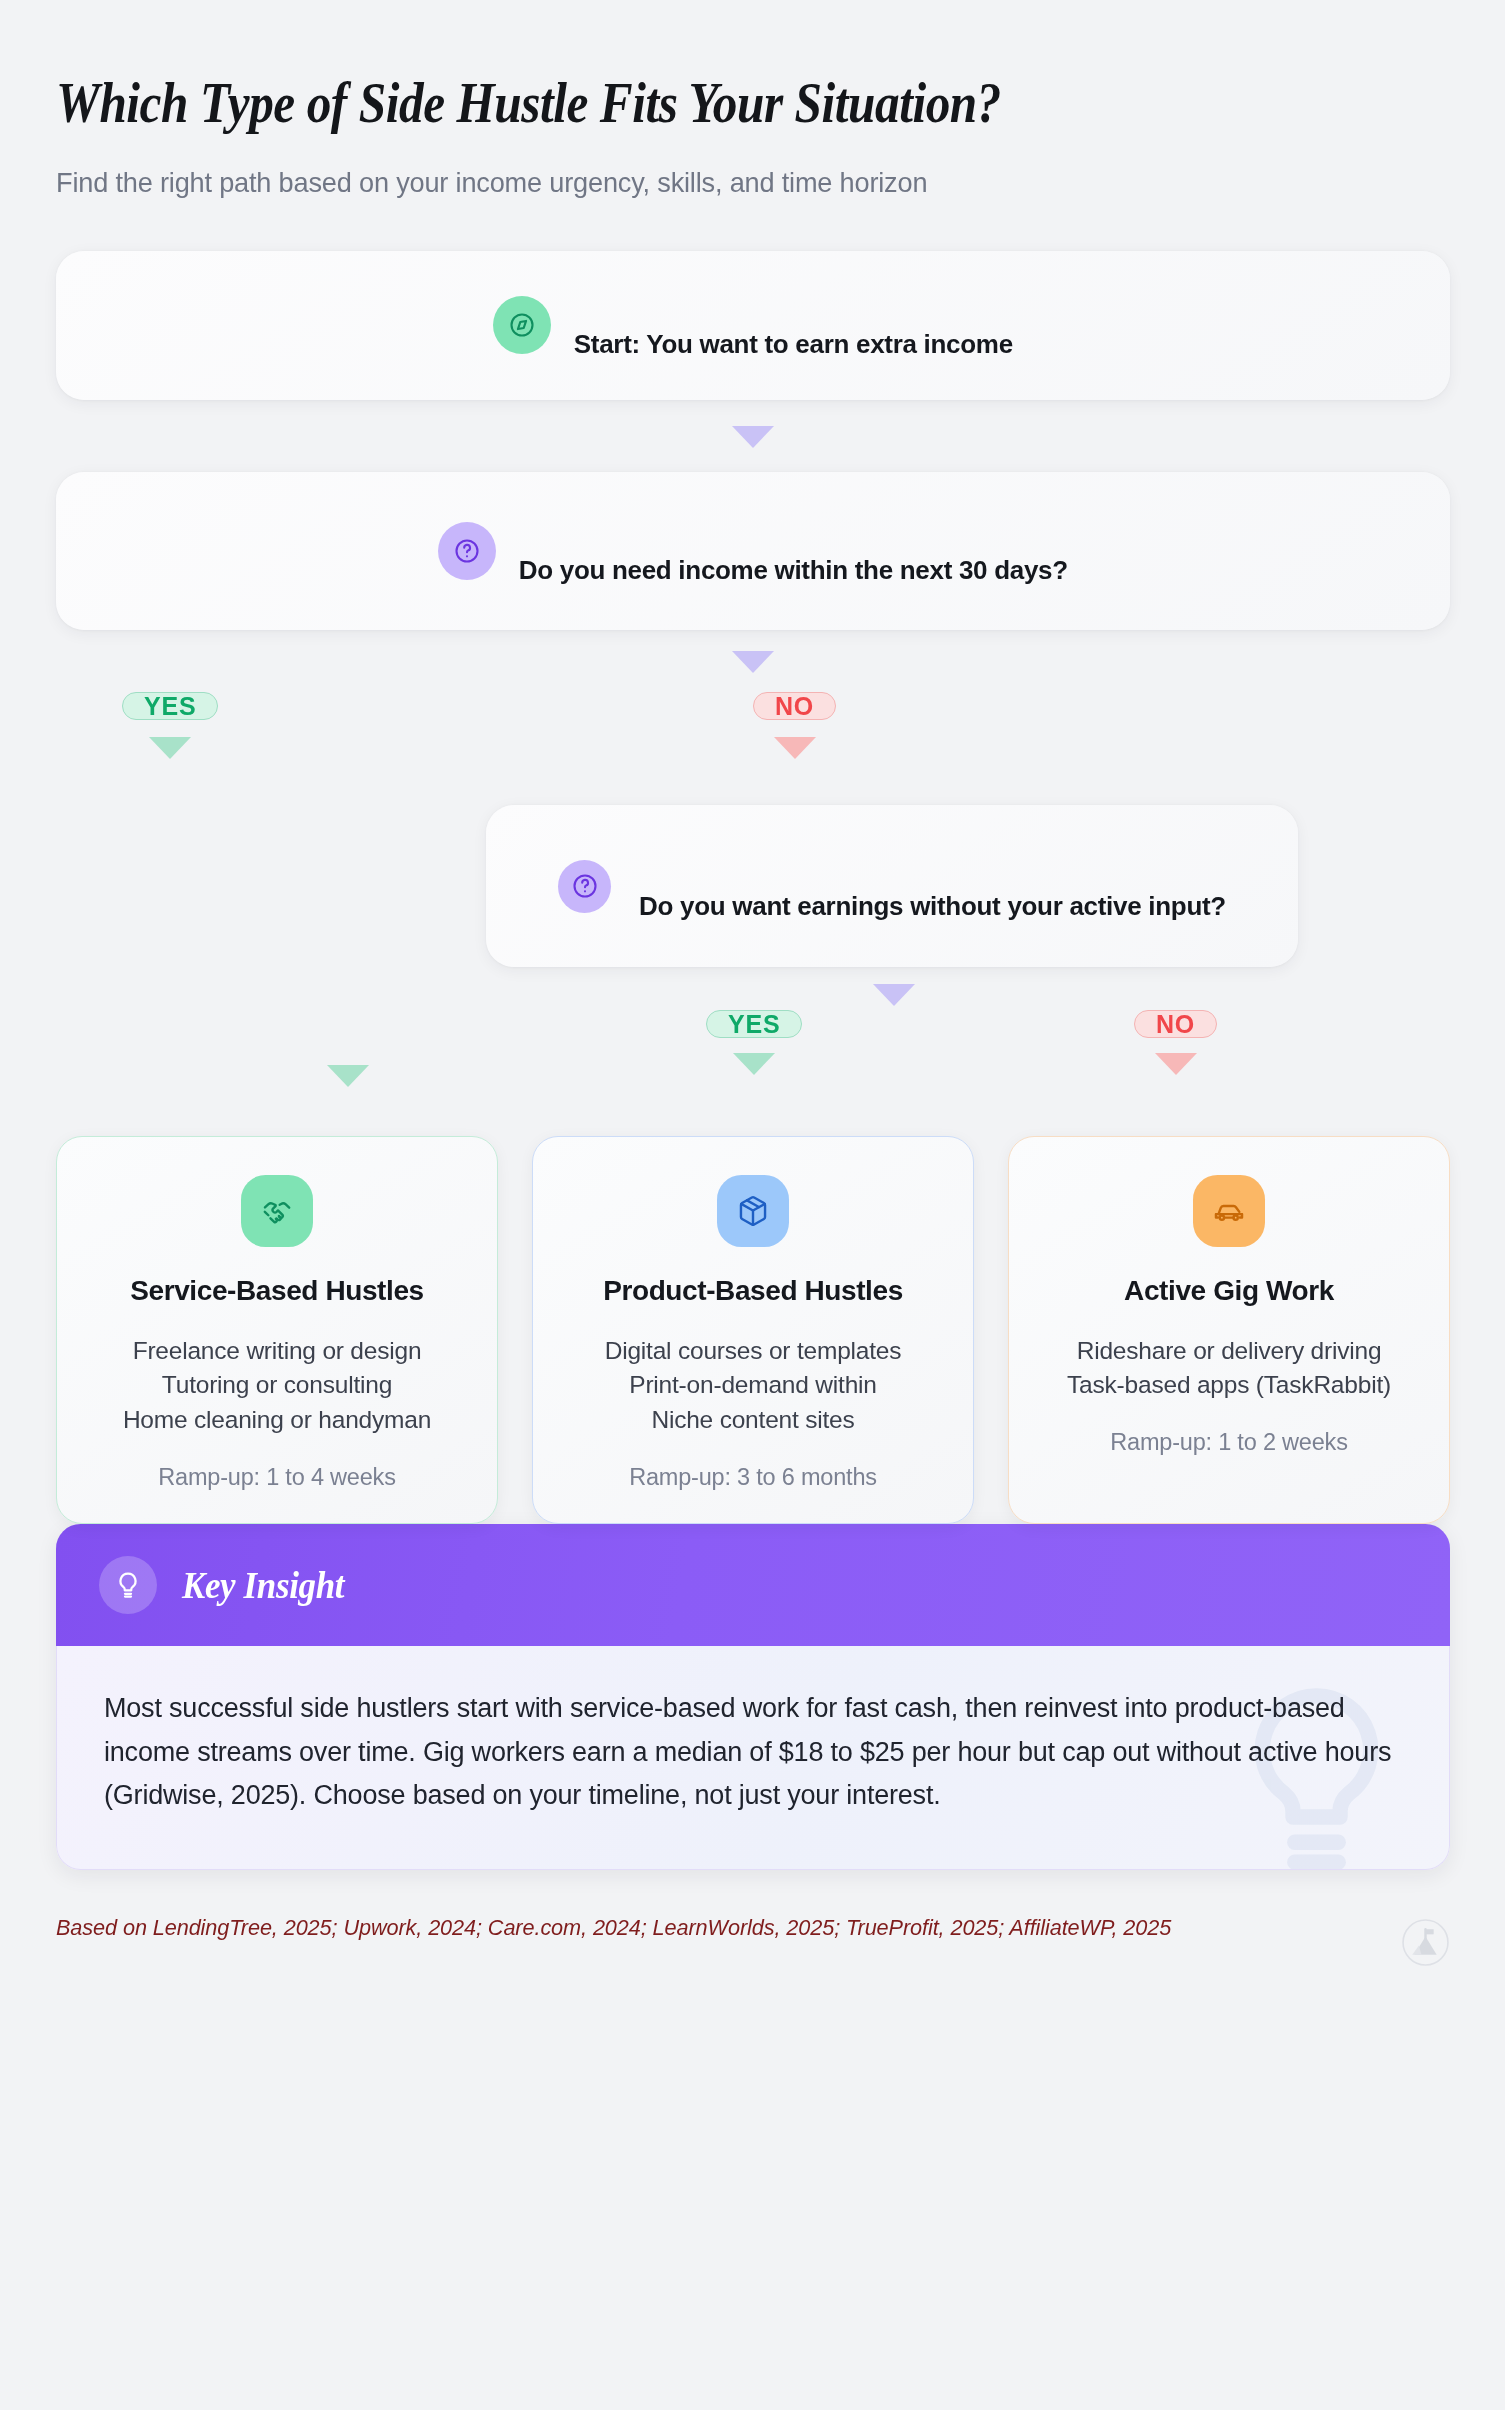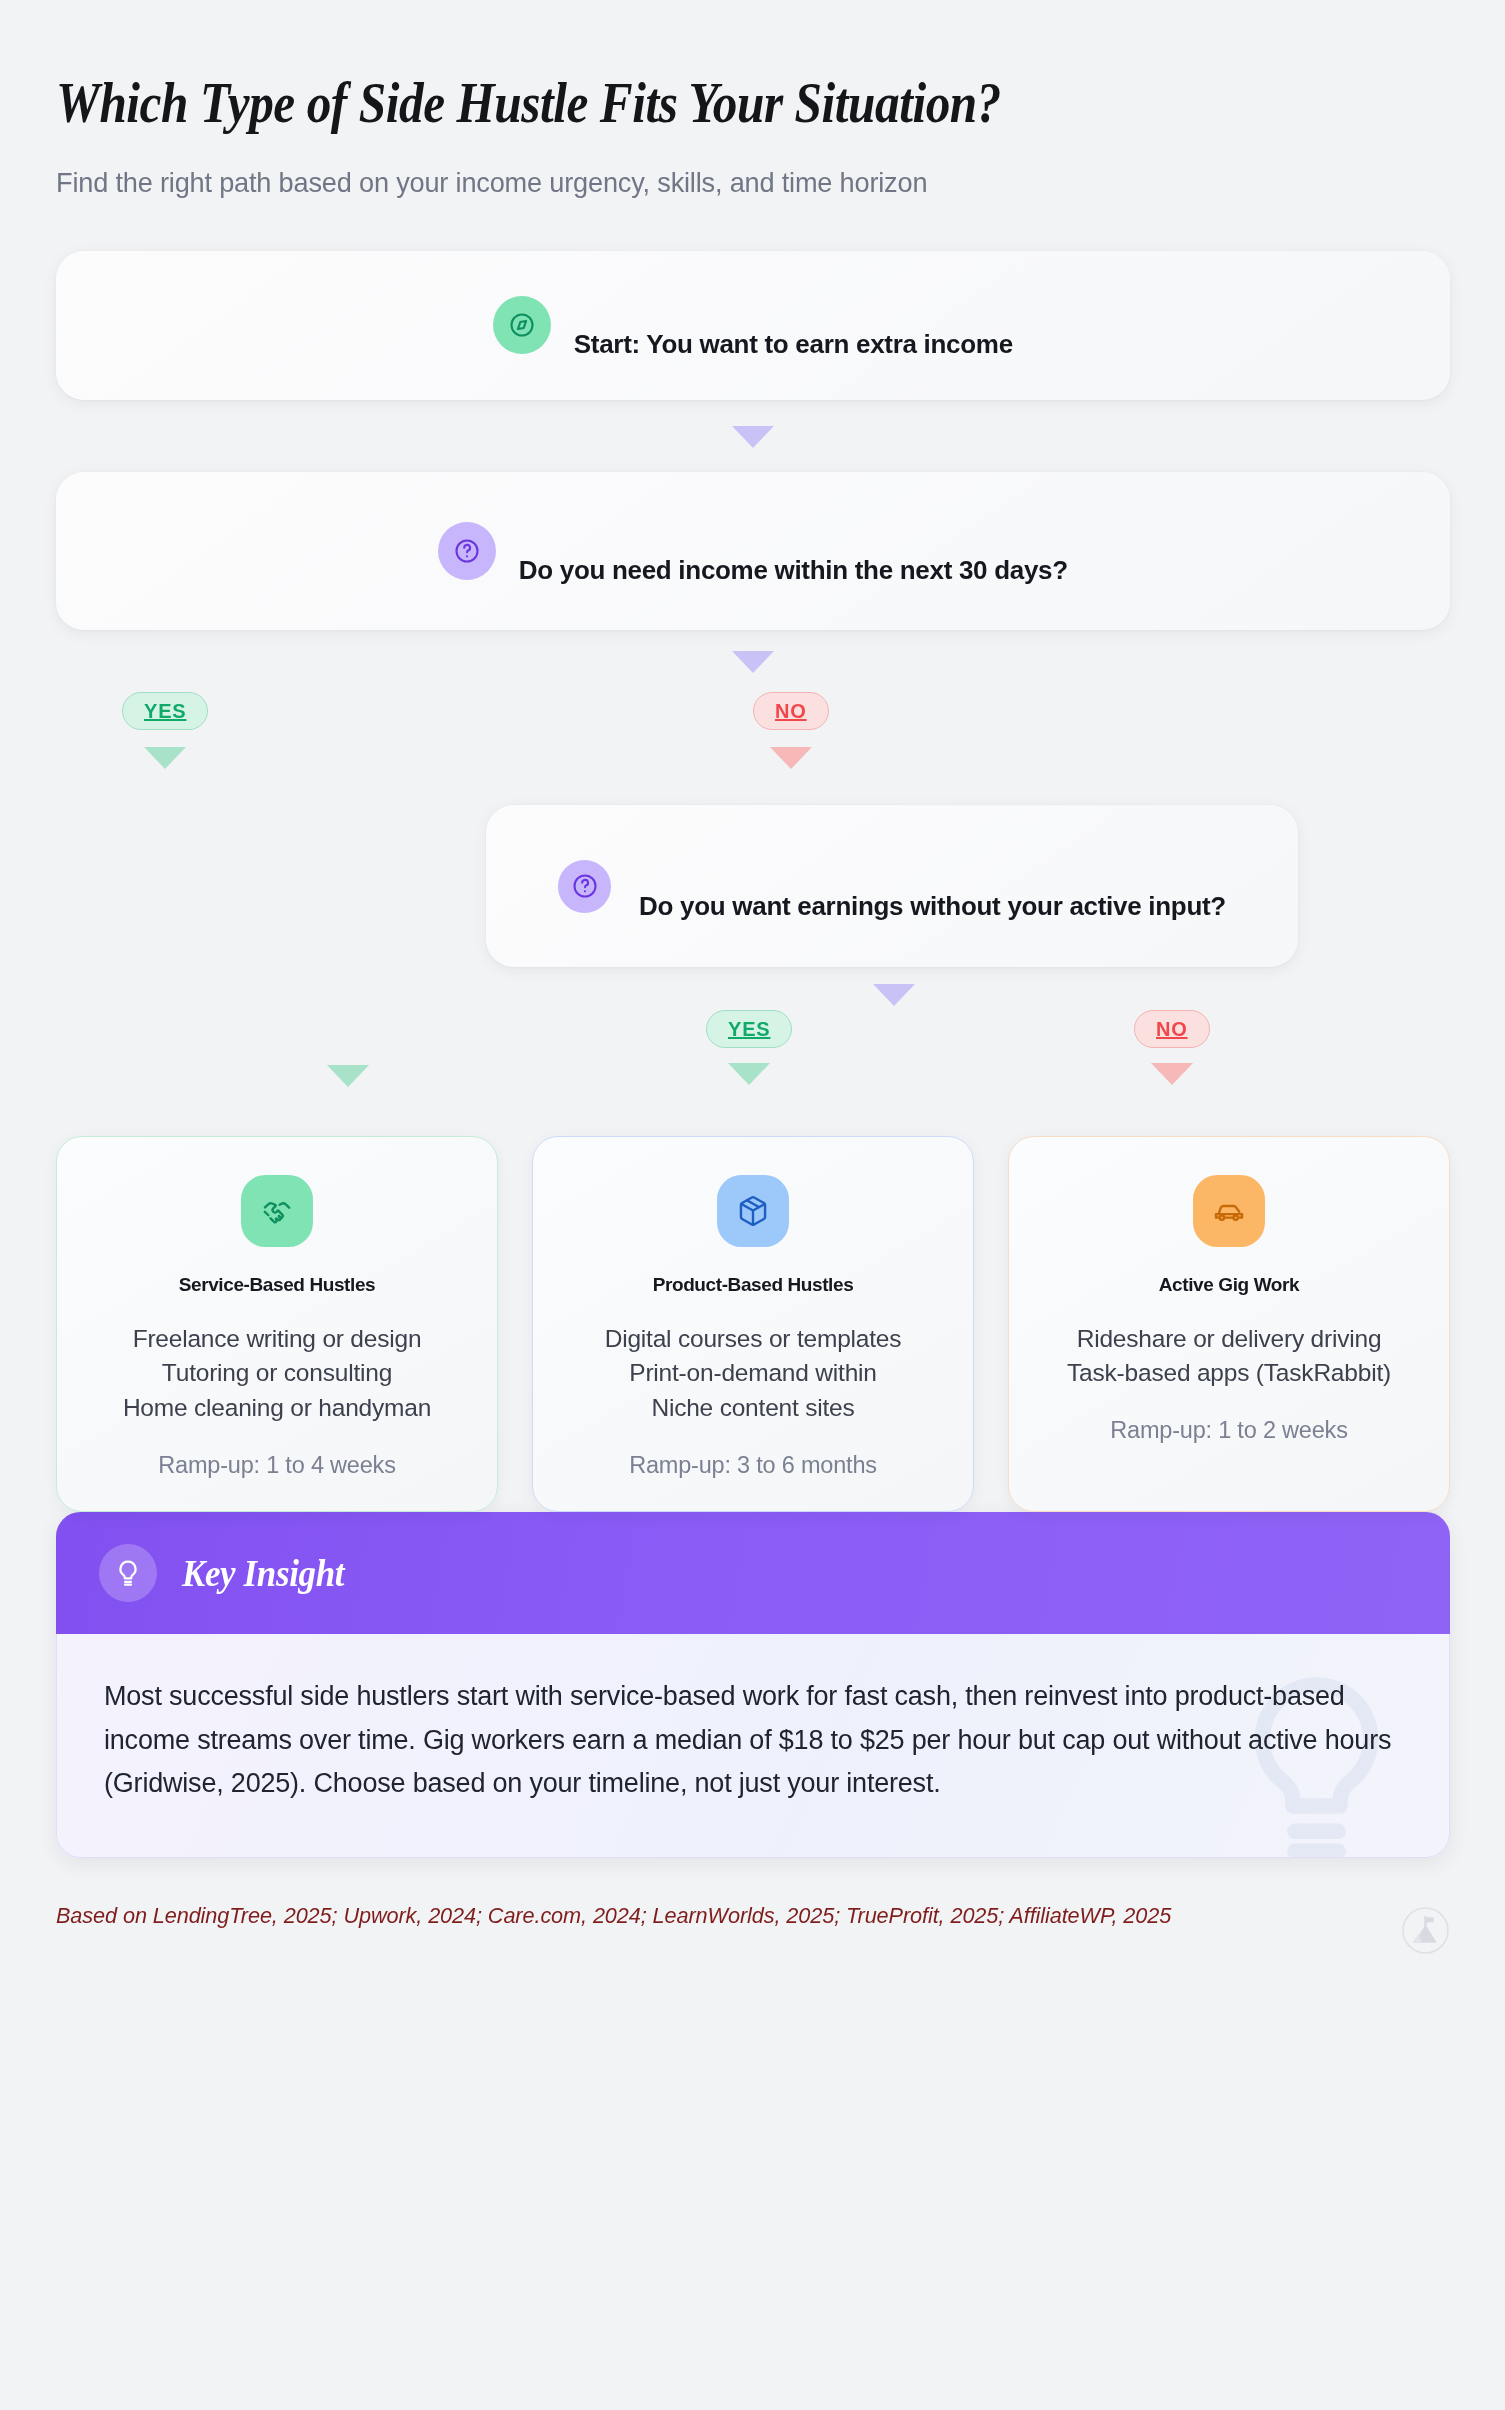--- a/index.html
+++ b/index.html
@@ -89,27 +89,26 @@
     border-top: 22.6px solid #c9c2f6;
   }
   .arrow.green { border-top-color: #a8e2c9; }
   .arrow.red { border-top-color: #f7b8b8; }
   .arrow-wrap { display: flex; justify-content: center; }
 
   .badge {
     display: inline-flex;
     align-items: center;
     justify-content: center;
-    height: 38px;
+    height: 28px;
     padding: 0 21px;
     border-radius: 21.7px;
-    font-size: 20px;
+    font-size: 25px;
     font-weight: 700;
     letter-spacing: 0.8px;
-    text-decoration: underline;
   }
   .badge.yes { background: #d6f4e6; border: 1.9px solid #9fdec4; color: #0fa968; }
   .badge.no  { background: #fbe0e0; border: 1.9px solid #f4b3b3; color: #f1464a; }
 
   .lane { position: absolute; display: flex; flex-direction: column; align-items: center; }
 
   
   .cards { display: flex; gap: 34px; }
   .card {
     flex: 1;
@@ -128,21 +127,21 @@
     border-radius: 24.5px;
     margin: 0 auto 24.5px;
     display: flex; align-items: center; justify-content: center;
   }
   .card-icon.green  { background: #7fe3b4; }
   .card-icon.blue   { background: #9cc8fa; }
   .card-icon.orange { background: #fbb765; }
   .card-icon svg { width: 34px; height: 34px; }
 
   .card-title {
-    font-size: 19px;
+    font-size: 28px;
     font-weight: 700;
     color: #15181e;
     letter-spacing: -0.4px;
     line-height: 1.33;
     margin-bottom: 24.5px;
   }
   .card-list { list-style: none; }
   .card-list li {
     font-size: 24.5px;
     color: #3c414d;

